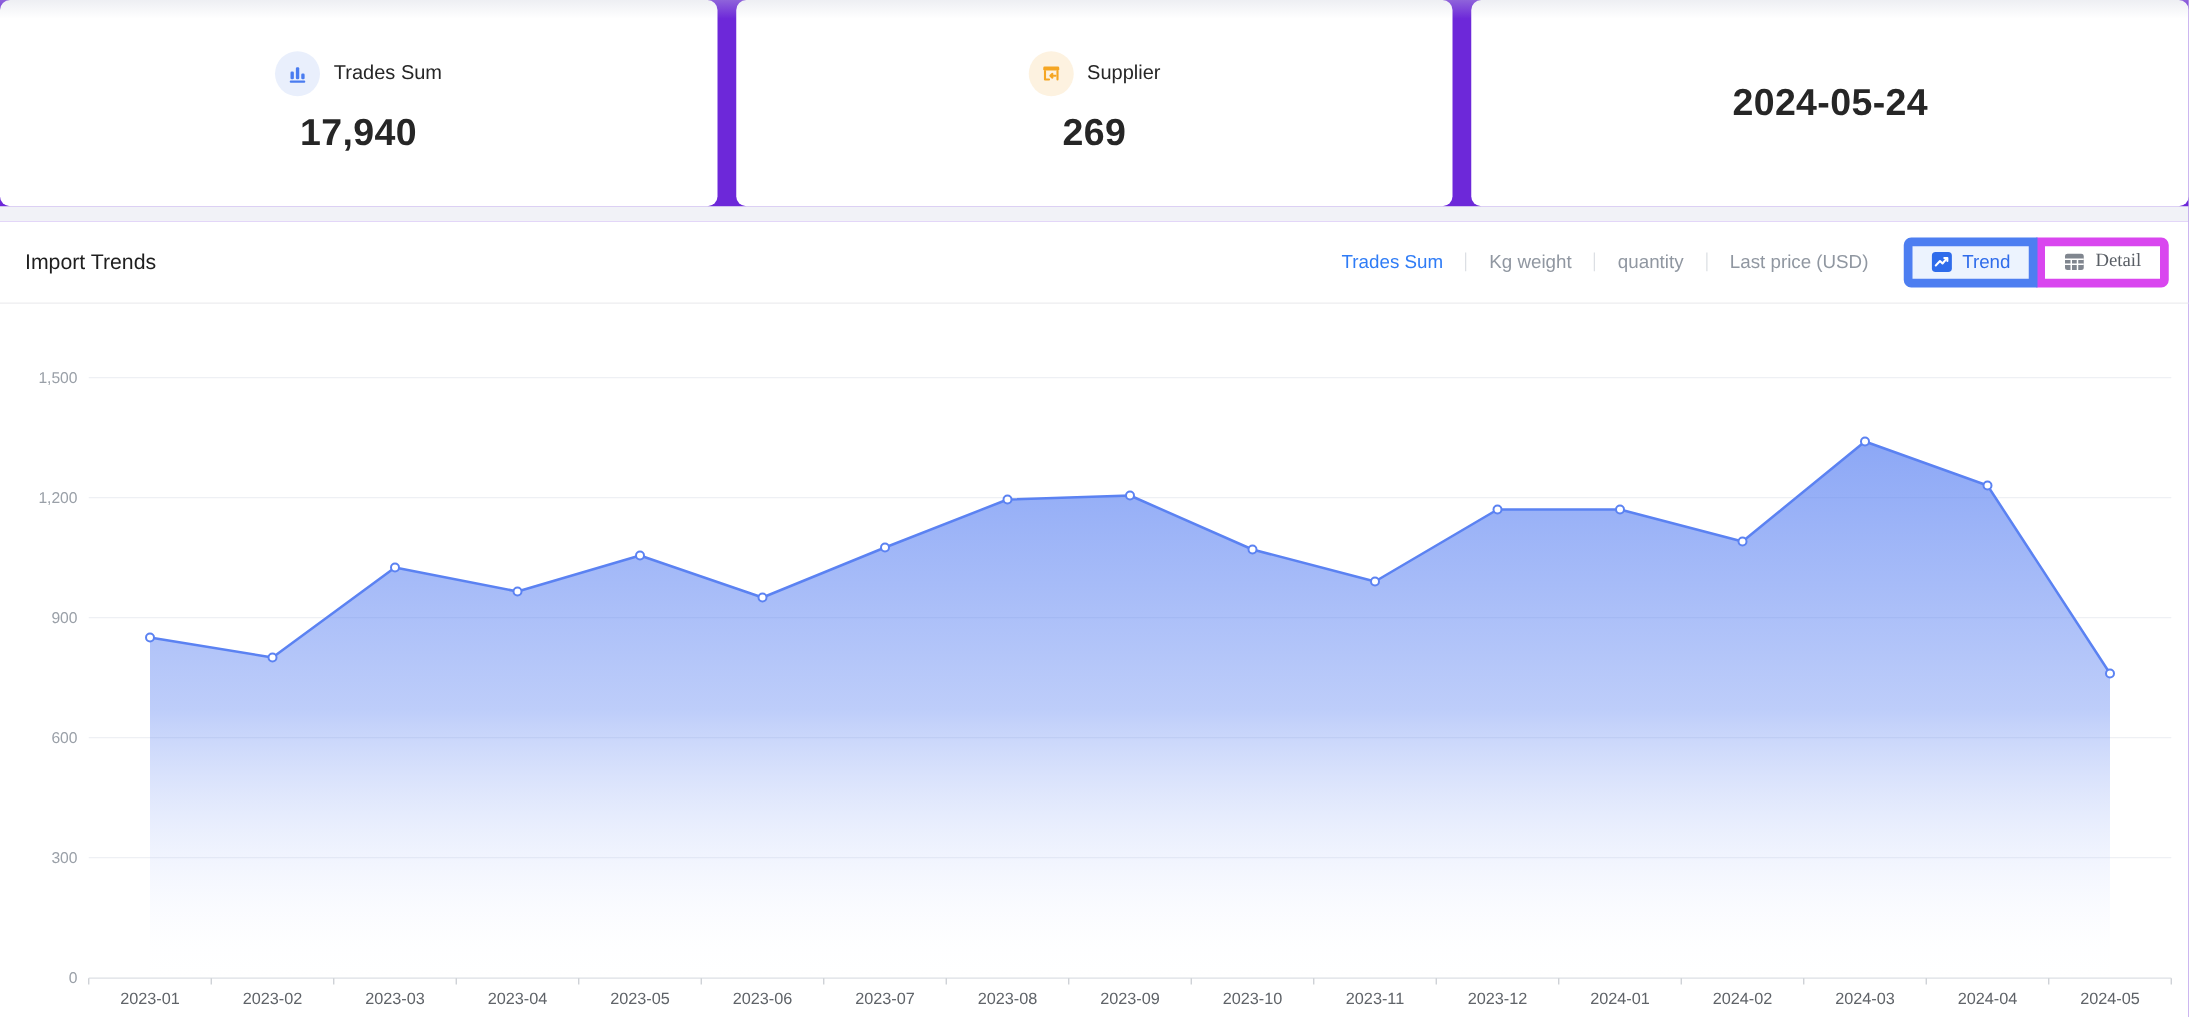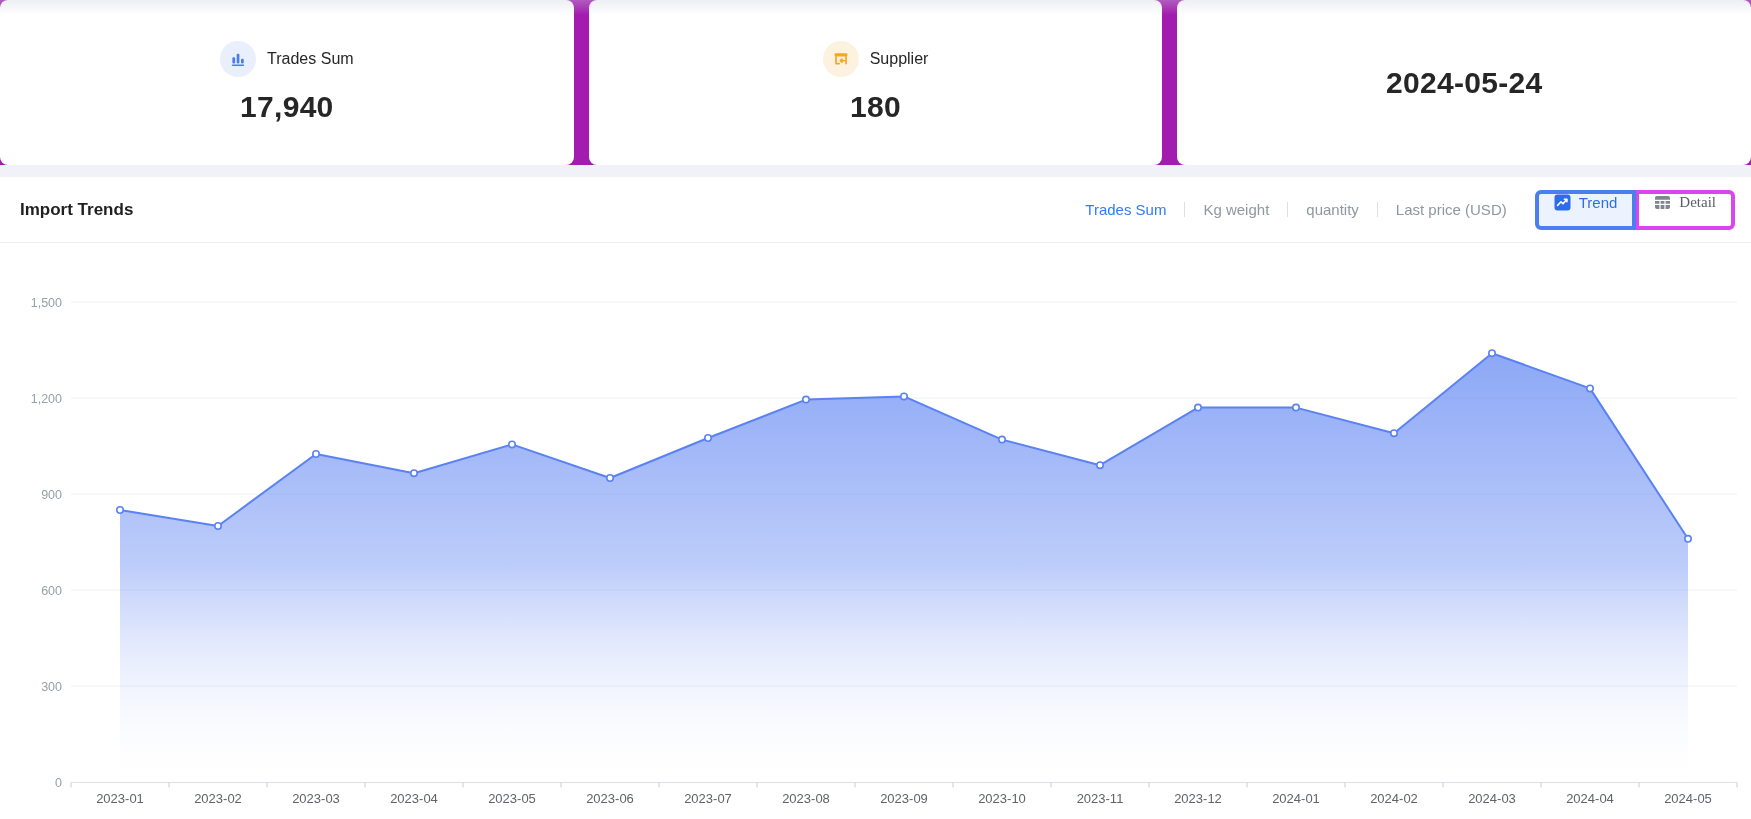--- a/index.html
+++ b/index.html
@@ -1,17 +1,17 @@
 <!DOCTYPE html>
 <html><head>
 <meta charset="utf-8">
 <style>
   * { margin:0; padding:0; box-sizing:border-box; }
   body { font-family:"Liberation Sans", sans-serif; background:#f1f2f7; }
-  .page { position:relative; width:1751px; height:819px; background:#a21caf; overflow:hidden; }
+  .page { position:relative; width:1751px; height:819px; background:#6d28d9; overflow:hidden; }
   .top-fade { position:absolute; top:0; left:0; right:0; height:15px;
     background:linear-gradient(rgba(205,209,221,0.35), rgba(255,255,255,0)); pointer-events:none; z-index:6; }
 
   
   .stats-row { display:flex; gap:15px; height:165px; }
   .stat-card { flex:1; background:#ffffff; border-radius:8px; display:flex; flex-direction:column;
     align-items:center; justify-content:center; gap:13px; }
   .stat-head { display:flex; align-items:center; gap:11px; }
   .icon-circle { width:36px; height:36px; border-radius:50%; display:flex; align-items:center; justify-content:center; }
   .icon-circle.c-blue { background:#e9effc; }
@@ -19,28 +19,28 @@
   .icon-circle.c-teal { background:#e1f6f4; }
   .stat-label { font-size:16px; color:#262626; }
   .stat-value { font-size:30px; font-weight:700; color:#262626; letter-spacing:0.3px; }
 
   .band { height:12px; background:#f1f2f7; }
 
   
   .trends-card { background:#ffffff; height:642px; }
   .trends-header { height:66px; display:flex; align-items:center; justify-content:space-between;
     padding:0 16px 0 20px; border-bottom:1px solid #ededf0; }
-  .trends-title { font-size:17px; font-weight:700; color:#1f1f1f; }
+  .trends-title { font-size:17px; font-weight:400; color:#1f1f1f; }
   .trends-controls { display:flex; align-items:center; }
   .metric { font-size:15px; color:#9097a1; cursor:pointer; white-space:nowrap; }
   .metric.active { color:#2f7cf6; }
   .mdiv { width:1px; height:15px; background:#dcdfe4; margin:0 18px; }
   .btn-group { display:flex; margin-left:28px; }
-  .seg { height:40px; padding:0 15px; display:flex; gap:8px; font-size:15px;
-    background:#ffffff; border:4px solid #d946ef; color:#5a5f66; cursor:pointer;
+  .seg { height:40px; padding:0 15px; display:flex; align-items:center; gap:8px; font-size:15px;
+    background:#ffffff; border:7px solid #d946ef; color:#5a5f66; cursor:pointer;
     font-family:"Liberation Sans", sans-serif; }
   .seg:first-child { border-radius:6px 0 0 6px; }
   .seg:last-child { border-radius:0 6px 6px 0; margin-left:-1px;font-family:Liberation Serif, serif; }
   .seg.active { background:#ecf3fe; border-color:#4d7ef1; color:#2f6ceb; position:relative; z-index:1; }
 
   .chart-wrap { width:1751px; height:576px; }
   svg text { font-family:"Liberation Sans", sans-serif; }
 </style>
 </head>
 <body>
@@ -69,21 +69,21 @@
       <div class="stat-head">
         <span class="icon-circle c-orange">
           <svg width="20" height="20" viewBox="0 0 20 20" fill="none" stroke="#f5a623" stroke-width="1.7" stroke-linecap="round" stroke-linejoin="round">
             <rect x="3.6" y="4.2" width="12.8" height="3.2" rx="1.1" fill="#f5a623" stroke="none"></rect>
             <path d="M5 7.8 V14.6 M15 7.8 V14.6 M5 14.6 H8.2"></path>
             <path d="M13.4 11.6 H9.4 M10.9 10.1 L9.3 11.6 L10.9 13.1"></path>
           </svg>
         </span>
         <span class="stat-label">Supplier</span>
       </div>
-      <div class="stat-value">180</div>
+      <div class="stat-value">269</div>
     </div>
 
     <div class="stat-card">
       <div class="stat-value">2024-05-24</div>
     </div>
 
   </div>
 
   <div class="band"></div>
 

